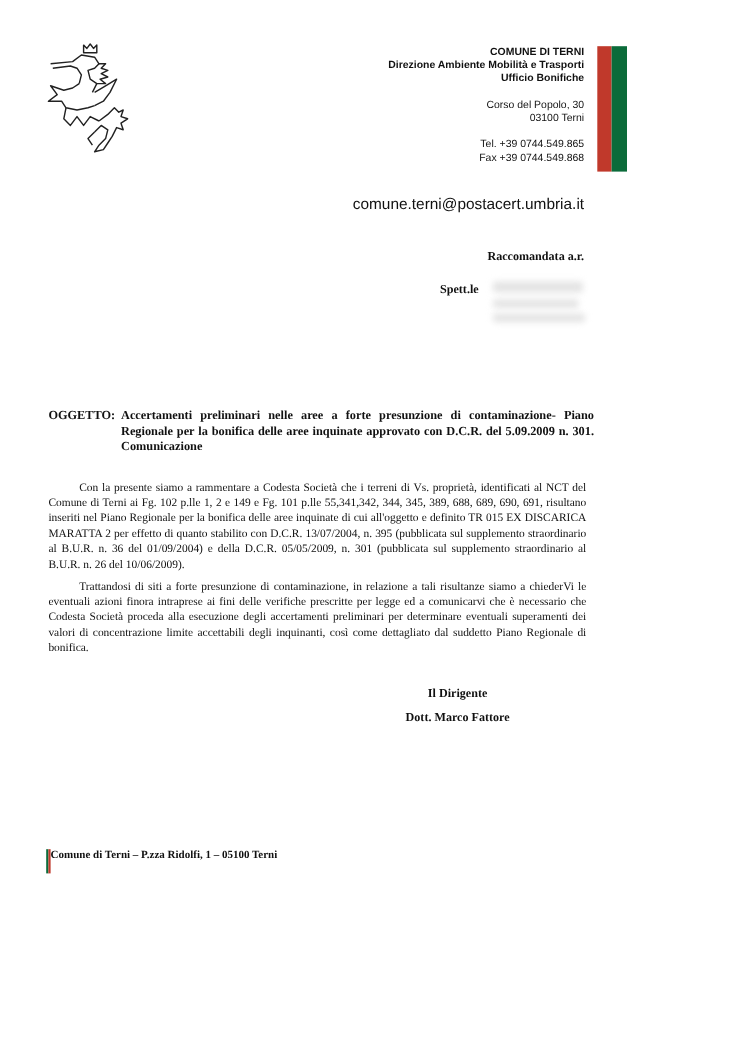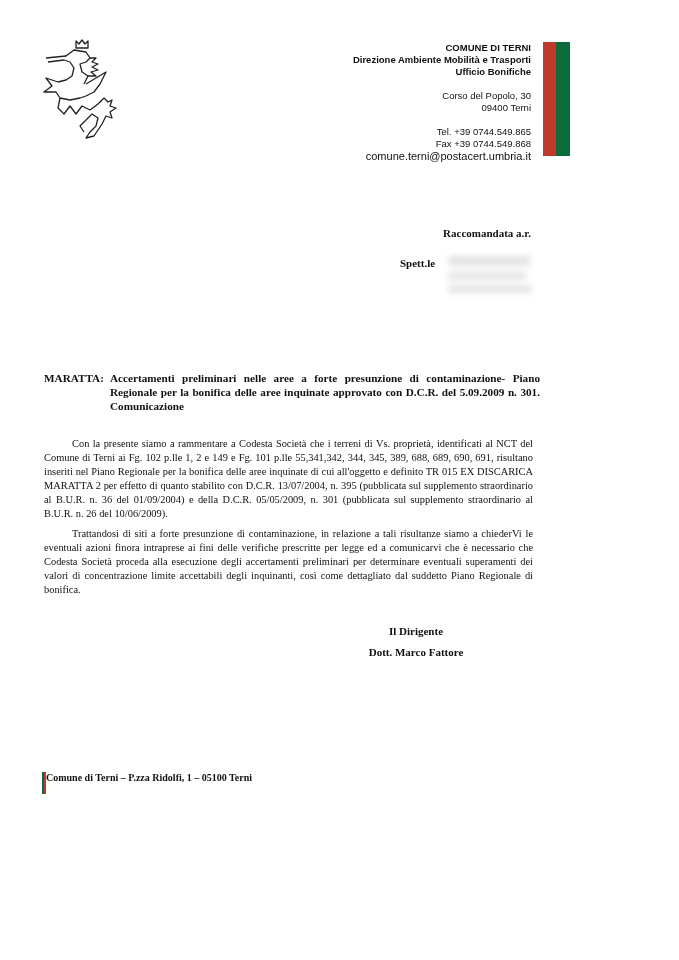--- a/index.html
+++ b/index.html
@@ -5,21 +5,21 @@
     html, body { margin: 0; padding: 0; background: #ffffff; }
     body { width: 679px; height: 960px; position: relative; overflow: hidden; color: #111; }
     .serif { font-family: "Liberation Serif", "DejaVu Serif", serif; }
     .sans { font-family: "Liberation Sans", "DejaVu Sans", sans-serif; }
 
     #logo { position: absolute; left: 36px; top: 36px; width: 86px; height: 104px; }
 
     #letterhead { position: absolute; right: 148px; top: 42px; text-align: right; font-size: 9.5px; line-height: 12px; }
     #letterhead .b { font-weight: bold; }
     #letterhead .gap { height: 12px; }
-    #letterhead .email { font-size: 11px; }
+    #letterhead .email { font-size: 14px; margin-top: 29px; }
 
     #flag { position: absolute; left: 543px; top: 42px; width: 27px; height: 114px; display: flex; }
     #flag .red { width: 13px; height: 100%; }
     #flag .green { width: 14px; height: 100%; }
     #raccomandata { position: absolute; right: 148px; top: 227px; font-size: 11px; font-weight: bold; }
     #spett { position: absolute; left: 400px; top: 257px; font-size: 11px; font-weight: bold; }
     .blur { position: absolute; background: #e4e4e4; filter: blur(3px); border-radius: 3px; }
 
     #subject { position: absolute; left: 44px; top: 371px; width: 496px; font-size: 11.2px; font-weight: bold; line-height: 14px; }
     #subject .lbl { position: absolute; left: 0; top: 0; }
@@ -61,40 +61,40 @@
     <path d="M50 84 L44 90 L48 96"></path>
   </svg>
 </div>
 
 <div id="letterhead" class="sans">
   <div class="b">COMUNE DI TERNI</div>
   <div class="b">Direzione Ambiente Mobilità e Trasporti</div>
   <div class="b">Ufficio Bonifiche</div>
   <div class="gap"></div>
   <div>Corso del Popolo, 30</div>
-  <div>09400 Terni</div>
+  <div>03100 Terni</div>
   <div class="gap"></div>
   <div>Tel. +39 0744.549.865</div>
   <div>Fax +39 0744.549.868</div>
   <div class="email">comune.terni@postacert.umbria.it</div>
 </div>
 
 <div id="flag">
   <div class="red" style="background:#c0392b"></div>
   <div class="green" style="background:#0b6b3a"></div>
 </div>
 
 <div id="raccomandata">Raccomandata a.r.</div>
 <div id="spett">Spett.le</div>
 <div class="blur" style="left:448px; top:256px; width:82px; height:10px;"></div>
 <div class="blur" style="left:448px; top:272px; width:78px; height:8px;"></div>
 <div class="blur" style="left:448px; top:285px; width:84px; height:8px;"></div>
 
 <div id="subject">
-  <span class="lbl">MARATTA:</span>
+  <span class="lbl">OGGETTO:</span>
   <div class="txt">Accertamenti preliminari nelle aree a forte presunzione di contaminazione- Piano Regionale per la bonifica delle aree inquinate approvato con D.C.R. del 5.09.2009 n. 301. Comunicazione</div>
 </div>
 
 <div id="p1" class="para">Con la presente siamo a rammentare a Codesta Società che i terreni di Vs. proprietà, identificati al NCT del Comune di Terni ai Fg. 102 p.lle 1, 2 e 149 e Fg. 101 p.lle 55,341,342, 344, 345, 389, 688, 689, 690, 691,  risultano inseriti nel Piano Regionale per la bonifica delle aree inquinate di cui all'oggetto e definito TR 015 EX DISCARICA MARATTA 2 per effetto di quanto stabilito con D.C.R. 13/07/2004, n. 395 (pubblicata sul supplemento straordinario al B.U.R. n. 36 del 01/09/2004) e della D.C.R.  05/05/2009, n. 301 (pubblicata sul supplemento straordinario al B.U.R. n. 26 del 10/06/2009).</div>
 <div id="p2" class="para">Trattandosi  di siti a forte presunzione di contaminazione, in relazione a tali risultanze siamo a chiederVi le eventuali azioni finora intraprese ai fini delle verifiche prescritte per legge ed a comunicarvi che è necessario  che Codesta Società proceda alla esecuzione degli accertamenti preliminari per determinare eventuali superamenti dei valori di concentrazione limite accettabili degli inquinanti, così come dettagliato dal suddetto Piano Regionale di bonifica.</div>
 
 <div id="signature">
   <div>Il Dirigente</div>
   <div>Dott. Marco Fattore</div>
 </div>

